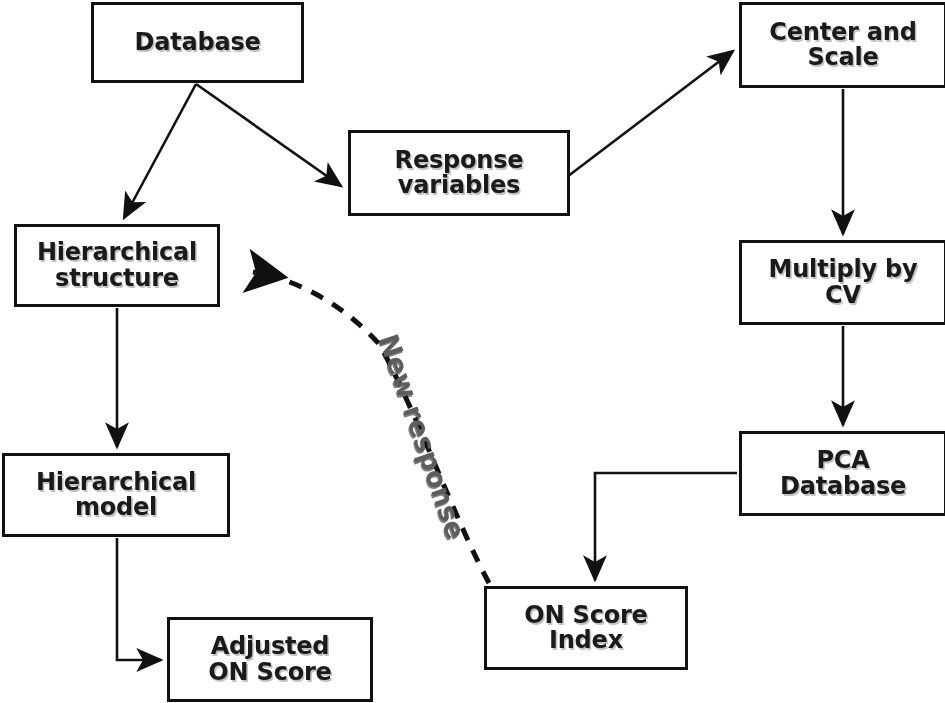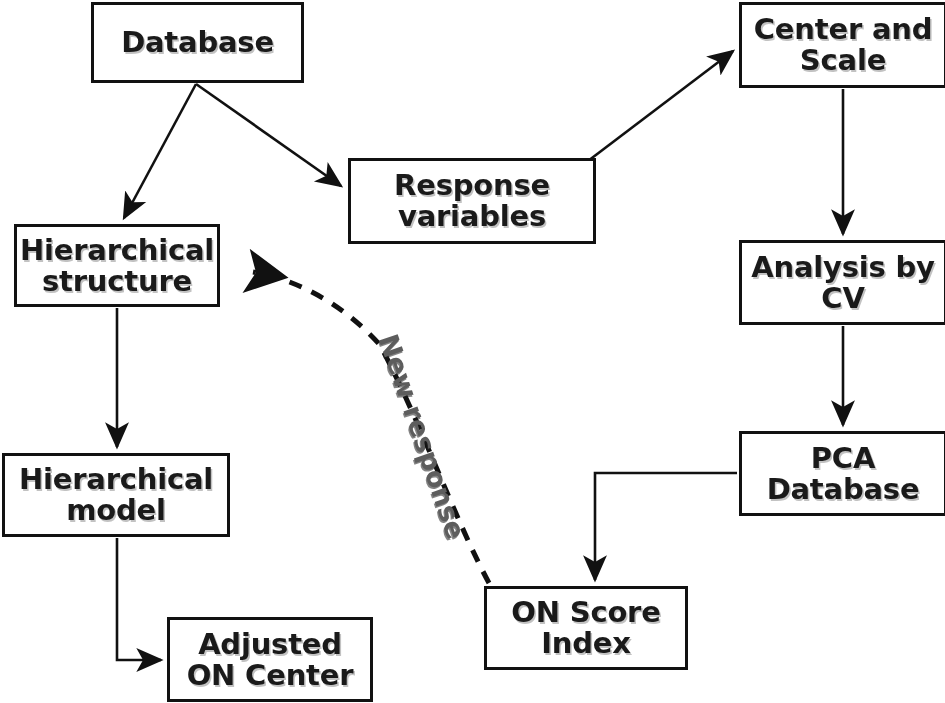--- a/index.html
+++ b/index.html
@@ -27,21 +27,21 @@
   .node {
     position: absolute;
     box-sizing: border-box;
     border: 3px solid #111111;
     background: #ffffff;
     display: flex;
     align-items: center;
     justify-content: center;
     text-align: center;
     font-weight: bold;
-    font-size: 29px;
+    font-size: 24px;
     line-height: 1.06;
     color: #1a1a1a;
     letter-spacing: -0.2px;
     text-shadow: 1.5px 1.5px 0 rgba(120,120,120,0.45);
     z-index: 2;
     padding: 0 4px;
   }
   .node .label {
     display: block;
     white-space: pre-line;
@@ -88,32 +88,32 @@
 
     <path d="M 117,538 L 117,660 L 161,660" fill="none" stroke="#111111" stroke-width="2.6" marker-end="url(#arrow-solid)"></path>
 
     <path d="M 489,583 C 455,520 420,420 380,345 C 340,300 290,278 253,272" fill="none" stroke="#111111" stroke-width="5" stroke-dasharray="13 11" stroke-linecap="butt" marker-end="url(#arrow-dashed)"></path>
   </svg>
 
   <div class="node" style="left:91px; top:2px; width:213px; height:81px;">
     <span class="label">Database</span>
   </div>
 
-  <div class="node" style="left:348px; top:158px; width:248px; height:86px;">
+  <div class="node" style="left:348px; top:130px; width:222px; height:86px;">
     <span class="label">Response
 variables</span>
   </div>
 
   <div class="node" style="left:739px; top:2px; width:208px; height:86px;">
     <span class="label">Center and
 Scale</span>
   </div>
 
   <div class="node" style="left:739px; top:240px; width:208px; height:85px;">
-    <span class="label">Analysis by
+    <span class="label">Multiply by
 CV</span>
   </div>
 
   <div class="node" style="left:739px; top:431px; width:208px; height:85px;">
     <span class="label">PCA
 Database</span>
   </div>
 
   <div class="node" style="left:14px; top:224px; width:206px; height:83px;">
     <span class="label">Hierarchical
@@ -125,18 +125,18 @@
 model</span>
   </div>
 
   <div class="node" style="left:484px; top:586px; width:204px; height:84px;">
     <span class="label">ON Score
 Index</span>
   </div>
 
   <div class="node" style="left:167px; top:617px; width:206px; height:85px;">
     <span class="label">Adjusted
-ON Center</span>
+ON Score</span>
   </div>
 
   <div class="edge-label" style="left:402px; top:330px; transform: rotate(71deg);">New response</div>
 
 </div>
 
 </body></html>

